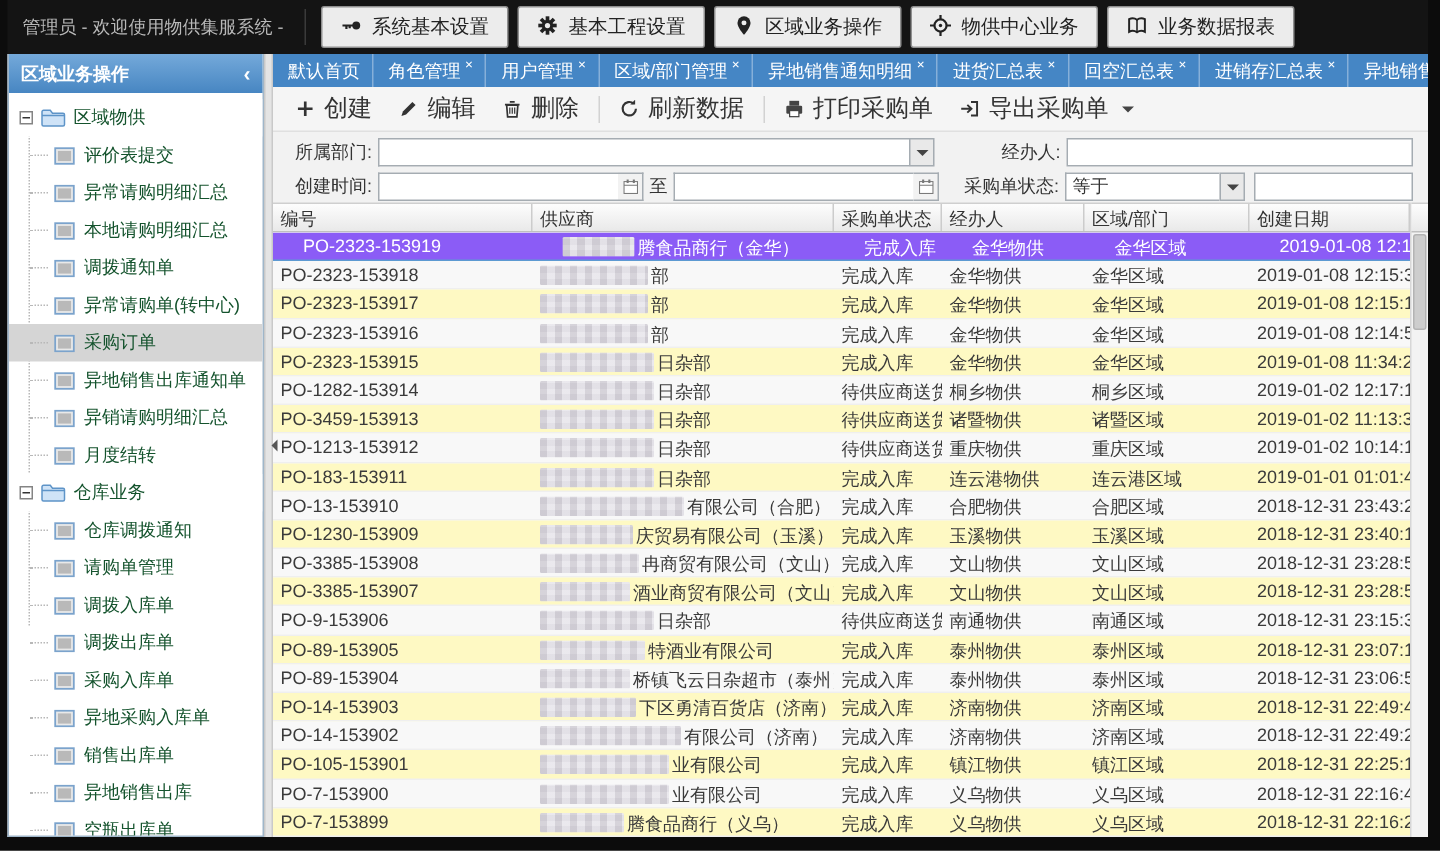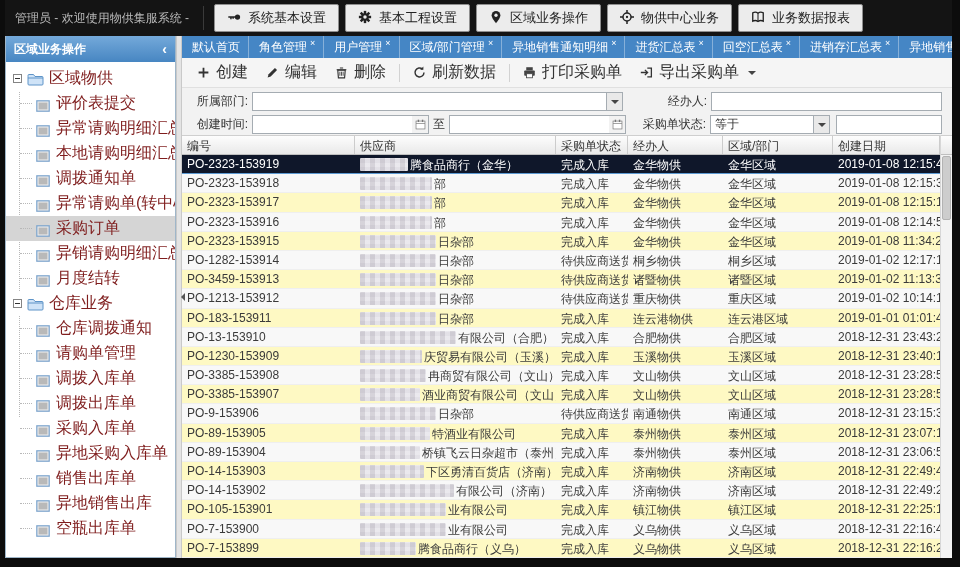--- a/index.html
+++ b/index.html
@@ -14,21 +14,21 @@
   .tb-btn svg{width:14px;height:14px;}
 
   
   #main{display:flex;height:522px;}
 
   
   #sidebar{width:171px;background:#fff;display:flex;flex-direction:column;border:1px solid #9fb6c9;border-top:none;}
   #side-head{height:26px;background:linear-gradient(#74a9da,#4786c2);color:#fff;font-size:12px;font-weight:bold;display:flex;align-items:center;padding:0 8px;}
   #side-head .grow{flex:1}
   #side-collapse{font-size:14px;font-weight:bold;cursor:pointer;line-height:1;}
-  #tree{flex:1;overflow:hidden;padding-top:4px;position:relative;font-size:16px;color:#7f1d1d;}
+  #tree{flex:1;overflow:hidden;padding-top:4px;position:relative;font-size:12px;color:#14532d;}
   #tree::before{content:'';position:absolute;left:13px;top:14px;bottom:140px;border-left:1px dotted #b8b8b8;}
   .sec-root{display:flex;align-items:center;height:25px;padding-left:7px;gap:5px;position:relative;background:#fff;cursor:pointer;}
   .expander{width:9px;height:9px;border:1px solid #848484;background:#fff;position:relative;flex:0 0 9px;}
   .expander::after{content:'';position:absolute;left:1px;right:1px;top:3px;border-top:1px solid #333;}
   .folder-ic{width:17px;height:13px;flex:0 0 17px;}
   .leaf{display:flex;align-items:center;height:25px;padding-left:30px;gap:6px;position:relative;cursor:pointer;}
   .leaf::before{content:'';position:absolute;left:14px;top:12px;width:12px;border-top:1px dotted #b8b8b8;}
   .leaf.selected{background:#d5d5d5;}
   .leaf-ic{width:14px;height:12px;flex:0 0 14px;}
   .leaf span.lbl{white-space:nowrap;}
@@ -67,21 +67,21 @@
   .op-box{width:103px;height:19px;background:#fff;border:1px solid #a5acb2;border-right:none;line-height:17px;padding-left:4px;}
 
   
   #grid{flex:1;display:flex;min-height:0;}
   #grid-cols{flex:1;display:flex;flex-direction:column;min-width:0;}
   #thead{height:20px;display:flex;background:linear-gradient(#fdfdfd,#e9e9e9);border-top:1px solid #cfcfcf;border-bottom:1px solid #bfbfbf;font-size:12px;color:#333;}
   .hc{border-right:1px solid #cccccc;padding:2px 0 0 5px;white-space:nowrap;overflow:hidden;cursor:pointer;}
   #tbody{flex:1;overflow:hidden;background:#fff;}
   .trow{display:flex;height:19.2px;font-size:12px;color:#3a3a3a;border-bottom:1px solid #efefef;cursor:pointer;background:#fef9c3;}
   .trow:nth-child(even){background:#f8f8f8;}
-  .trow.sel{background:#0f172a;color:#fff;border-bottom-color:#5d9ad2;}
+  .trow.sel{background:#8b5cf6;color:#fff;border-bottom-color:#5d9ad2;padding-left:15px;}
   .tc{padding:2px 0 0 5px;white-space:nowrap;overflow:hidden;}
   .c0{width:173px;flex:0 0 173px;}
   .c1{width:201px;flex:0 0 201px;}
   .c2{width:72px;flex:0 0 72px;}
   .c3{width:95px;flex:0 0 95px;}
   .c4{width:110px;flex:0 0 110px;}
   .c5{flex:1;min-width:0;}
   .mosaic{display:inline-block;height:13px;vertical-align:-2px;margin-right:2px;border-radius:1px;
     background:repeating-linear-gradient(90deg,rgba(198,194,203,.6) 0 5px,rgba(232,230,236,.6) 5px 10px),
                repeating-linear-gradient(0deg,#dbd9df 0 4px,#eeedf0 4px 8px);}
@@ -196,20 +196,27 @@
                 <rect x="2.6" y="2.6" width="8.8" height="6.8" fill="#b9b9b9"></rect>
               </svg></span>
             <span class="lbl">异常请购单(转中心)</span>
           </div>
           <div class="leaf selected">
             <span class="leaf-ic"><svg viewBox="0 0 14 12">
                 <rect x="0.8" y="0.8" width="12.4" height="10.4" fill="#e9e9e9" stroke="#7ba3cc" stroke-width="1.2"></rect>
                 <rect x="2.6" y="2.6" width="8.8" height="6.8" fill="#b9b9b9"></rect>
               </svg></span>
             <span class="lbl">采购订单</span>
+          </div>
+          <div class="leaf">
+            <span class="leaf-ic"><svg viewBox="0 0 14 12">
+                <rect x="0.8" y="0.8" width="12.4" height="10.4" fill="#e9e9e9" stroke="#7ba3cc" stroke-width="1.2"></rect>
+                <rect x="2.6" y="2.6" width="8.8" height="6.8" fill="#b9b9b9"></rect>
+              </svg></span>
+            <span class="lbl">异地销售出库通知单</span>
           </div>
           <div class="leaf">
             <span class="leaf-ic"><svg viewBox="0 0 14 12">
                 <rect x="0.8" y="0.8" width="12.4" height="10.4" fill="#e9e9e9" stroke="#7ba3cc" stroke-width="1.2"></rect>
                 <rect x="2.6" y="2.6" width="8.8" height="6.8" fill="#b9b9b9"></rect>
               </svg></span>
             <span class="lbl">异销请购明细汇总</span>
           </div>
           <div class="leaf">
             <span class="leaf-ic"><svg viewBox="0 0 14 12">

